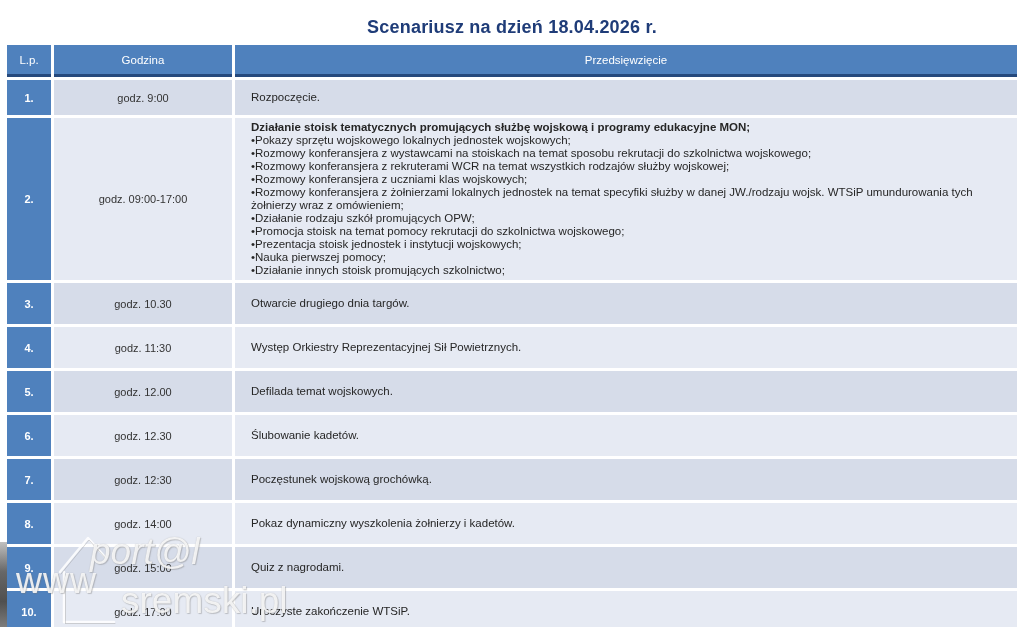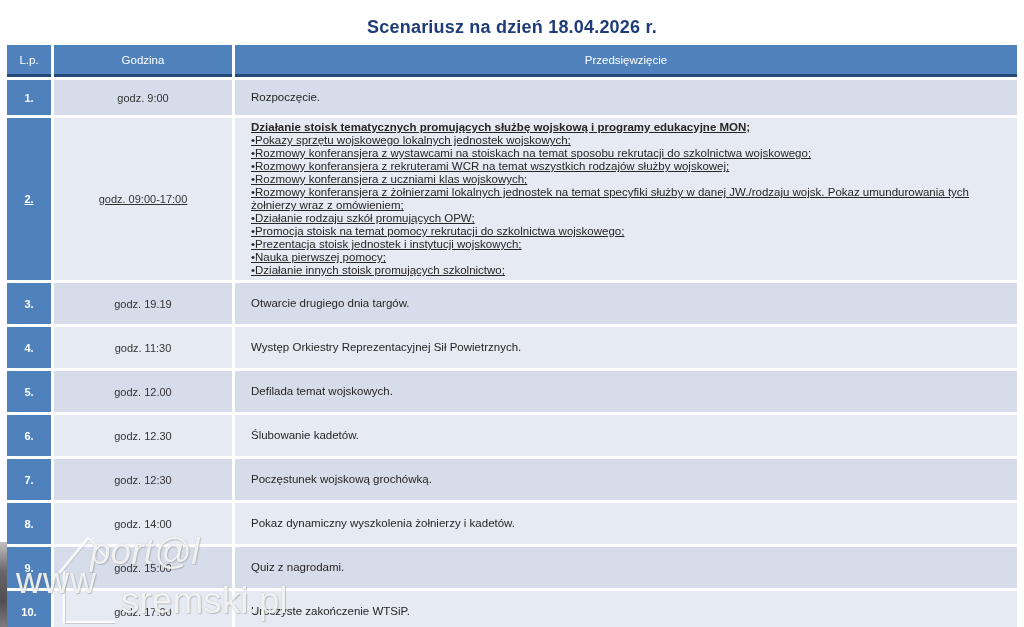--- a/index.html
+++ b/index.html
@@ -37,21 +37,21 @@
     text-align:center;font-size:11px;
   }
   tr.band-dark td.time, tr.band-dark td.event{background:var(--band-dark);}
   tr.band-light td.time, tr.band-light td.event{background:var(--band-light);}
   td.time{text-align:center;font-size:11px;color:#333333;}
   td.event{font-size:11.5px;color:var(--body-text);padding:3px 16px;line-height:13px;text-align:left;}
   td.event div{margin:0;}
   td.event div.b{font-weight:bold;}
   tbody tr td{height:35px;}
   tbody tr:nth-child(1) td{height:29px;}
-  tbody tr:nth-child(2) td{height:auto;text-decoration:underline;}
+  tbody tr:nth-child(2) td{height:auto;}
   tbody tr:nth-child(11) td{height:44px;}
 
   
   .watermark{position:absolute;left:0;top:528px;width:260px;height:99px;pointer-events:none;}
   .wm-text{
     position:absolute;color:rgba(255,255,255,0.85);
     text-shadow:0 0 1px rgba(130,130,130,0.55), 1px 1px 1px rgba(120,120,120,0.35);
     font-family:"Liberation Sans", sans-serif;font-weight:normal;white-space:nowrap;
   }
   .wm-www{left:16px;top:32px;font-size:36px;letter-spacing:1px;}
@@ -92,31 +92,31 @@
       </tr>
       <tr class="band-light">
         <td class="lp">2.</td>
         <td class="time">godz. 09:00-17:00</td>
         <td class="event">
           <div class="b">Działanie stoisk tematycznych promujących służbę wojskową i programy edukacyjne MON;</div>
           <div>•Pokazy sprzętu wojskowego lokalnych jednostek wojskowych;</div>
           <div>•Rozmowy konferansjera z wystawcami na stoiskach na temat sposobu rekrutacji do szkolnictwa wojskowego;</div>
           <div>•Rozmowy konferansjera z rekruterami WCR na temat wszystkich rodzajów służby wojskowej;</div>
           <div>•Rozmowy konferansjera z uczniami klas wojskowych;</div>
-          <div>•Rozmowy konferansjera z żołnierzami lokalnych jednostek na temat specyfiki służby w danej JW./rodzaju wojsk. Pokaz umundurowania tych żołnierzy wraz z omówieniem;</div>
+          <div>•Rozmowy konferansjera z żołnierzami lokalnych jednostek na temat specyfiki służby w danej JW./rodzaju wojsk. WTSiP umundurowania tych żołnierzy wraz z omówieniem;</div>
           <div>•Działanie rodzaju szkół promujących OPW;</div>
           <div>•Promocja stoisk na temat pomocy rekrutacji do szkolnictwa wojskowego;</div>
           <div>•Prezentacja stoisk jednostek i instytucji wojskowych;</div>
           <div>•Nauka pierwszej pomocy;</div>
           <div>•Działanie innych stoisk promujących szkolnictwo;</div>
         </td>
       </tr>
       <tr class="band-dark">
         <td class="lp">3.</td>
-        <td class="time">godz. 19.19</td>
+        <td class="time">godz. 10.30</td>
         <td class="event">
           <div>Otwarcie drugiego dnia targów.</div>
         </td>
       </tr>
       <tr class="band-light">
         <td class="lp">4.</td>
         <td class="time">godz. 11:30</td>
         <td class="event">
           <div>Występ Orkiestry Reprezentacyjnej Sił Powietrznych.</div>
         </td>

